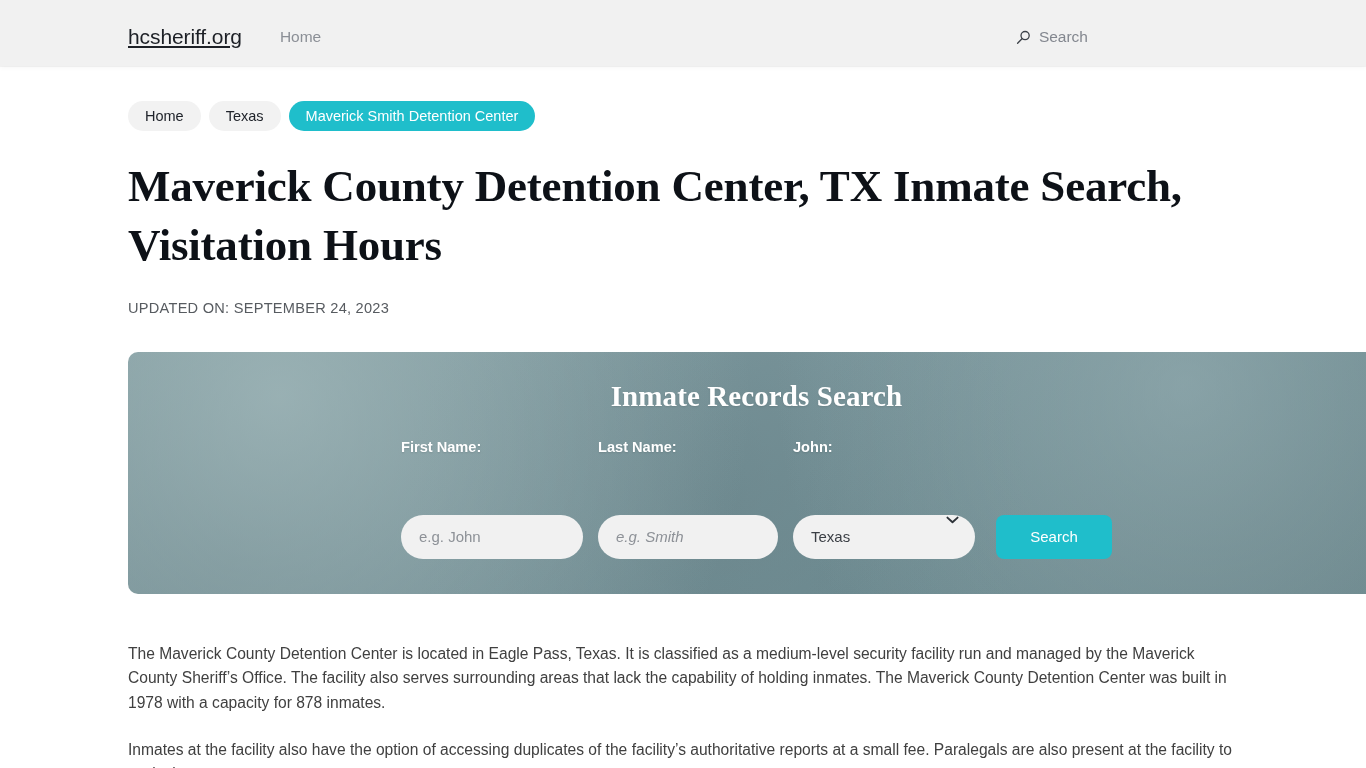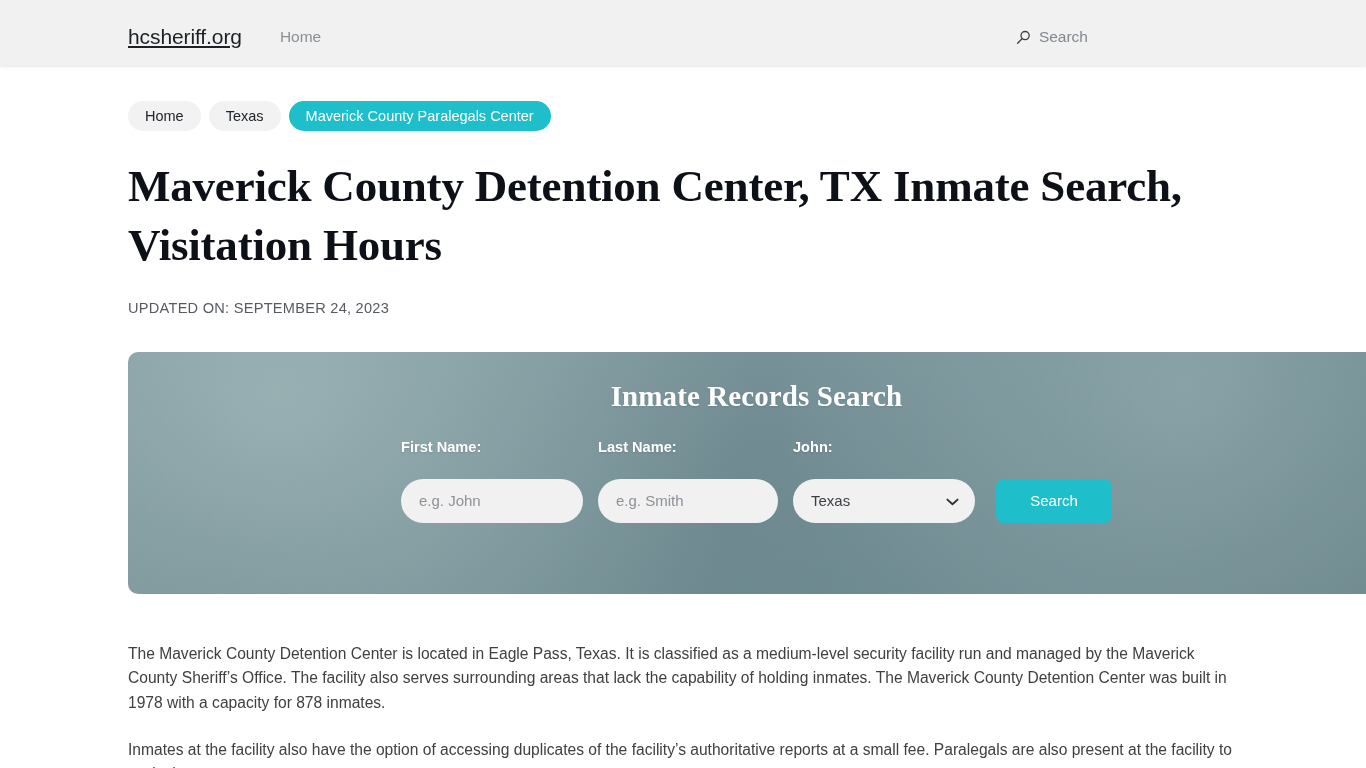--- a/index.html
+++ b/index.html
@@ -171,24 +171,25 @@
   .field-control {
     height: 44px;
     border: none;
     border-radius: 22px;
     background: #f1f1f1;
     padding: 9px 18px;
     font-family: "Liberation Sans", sans-serif;
     font-size: 15px;
     color: #3b3f45;
     outline: none;
+    margin-top: 36px;
   }
   .field-control::placeholder { color: #8d9197; }
   .w-first { width: 182px; }
-  .w-last  { width: 180px; }
+  .w-last  { width: 180px; font-style: italic; }
   .select-wrap { position: relative; }
   .w-state {
     width: 182px;
     appearance: none;
     -webkit-appearance: none;
     -moz-appearance: none;
     padding-right: 38px;
     cursor: pointer;
   }
   .chevron {
@@ -239,21 +240,21 @@
       <span class="topbar-search-label">Search</span>
     </div>
   </div>
 </header>
 
 <main class="page">
 
   <nav class="breadcrumb">
     <a class="crumb" href="#">Home</a>
     <a class="crumb" href="#">Texas</a>
-    <span class="crumb current">Maverick County Paralegals Center</span>
+    <span class="crumb current">Maverick Smith Detention Center</span>
   </nav>
 
   <h1 class="page-title">Maverick County Detention Center, TX Inmate Search, Visitation Hours</h1>
   <div class="updated-on">UPDATED ON: SEPTEMBER 24, 2023</div>
 
   <section class="search-widget">
     <h2 class="widget-title">Inmate Records Search</h2>
 
     <form class="widget-form">
       <div class="field">

